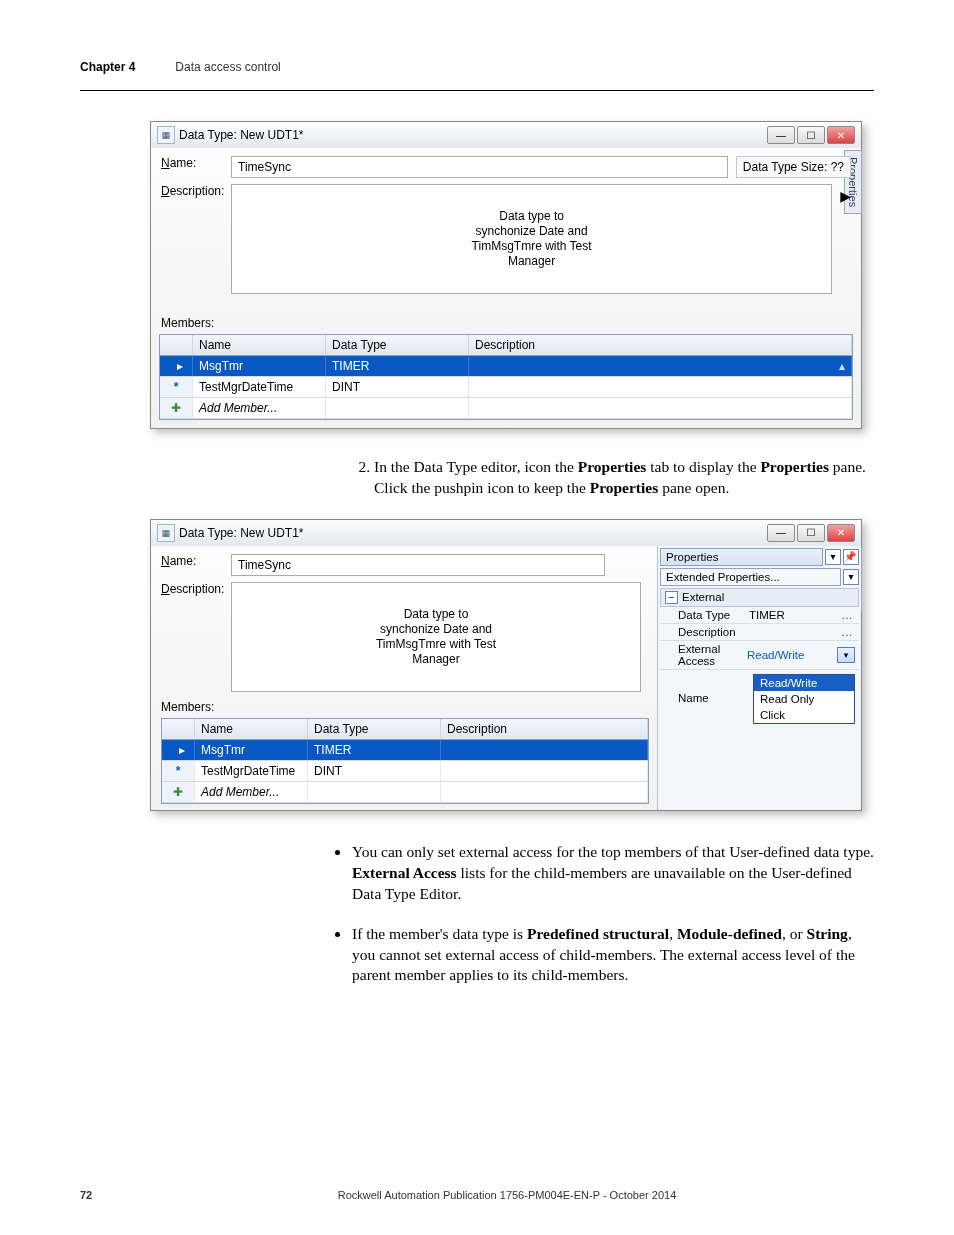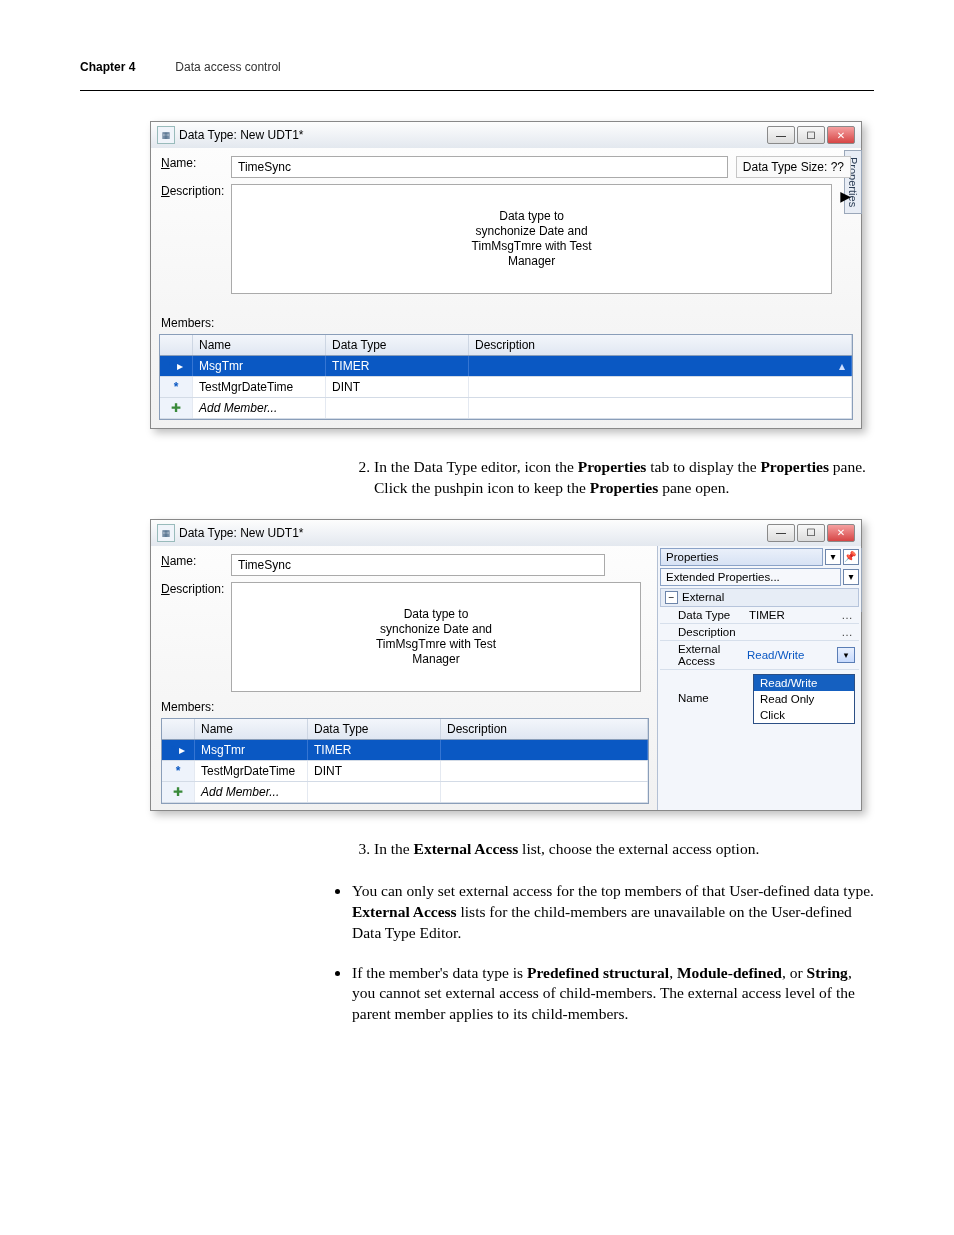--- a/index.html
+++ b/index.html
@@ -357,32 +357,29 @@
               <div class="opt sel">Read/Write</div>
               <div class="opt">Read Only</div>
               <div class="opt">Click</div>
             </div>
           </div>
         </div>
       </div>
     </div>
   </div>
 
-  <div class="body-text">
-    <ol class="steps" start="3">
-      <li>
-        <span>In the </span><b>External Access</b><span> list, choose the external access option.</span>
-      </li>
-    </ol>
-  </div>
 
   <div class="body-text" style="margin-left:250px;">
     <ul class="bullets">
       <li>
         <span>You can only set external access for the top members of that User-defined data type. </span><b>External Access</b><span> lists for the child-members are unavailable on the User-defined Data Type Editor.</span>
       </li>
       <li>
         <span>If the member's data type is </span><b>Predefined structural</b><span>, </span><b>Module-defined</b><span>, or </span><b>String</b><span>, you cannot set external access of child-members. The external access level of the parent member applies to its child-members.</span>
       </li>
     </ul>
   </div>
 
+  <div class="footer">
+    <span class="pn">72</span>
+    <span class="pub">Rockwell Automation Publication 1756-PM004E-EN-P - October 2014</span>
+  </div>
 </div>
 
 </body></html>

